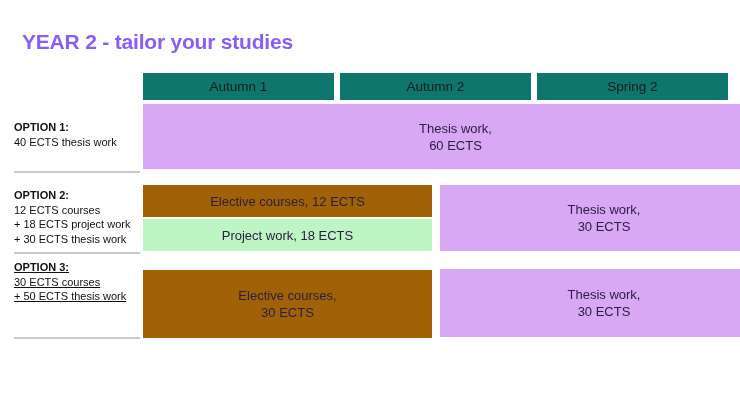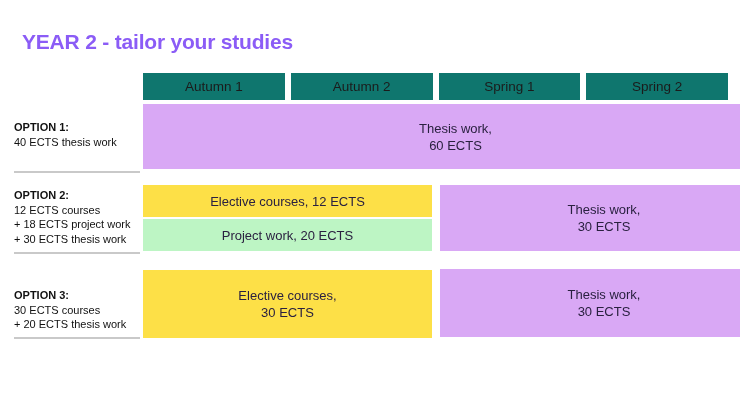--- a/index.html
+++ b/index.html
@@ -65,21 +65,21 @@
     font-size: 11px;
     line-height: 14.5px;
   }
   .opt-label .head {
     font-weight: bold;
     font-size: 11px;
   }
 
   #label-opt1 { top: 120px; }
   #label-opt2 { top: 188px; }
-  #label-opt3 { top: 288px; }
+  #label-opt3 { top: 260px; text-decoration: underline; }
 
   
   .sep {
     position: absolute;
     left: 14px;
     width: 126px;
     height: 2px;
     background: #c9c9c9;
   }
   #sep-1 { top: 171px; }
@@ -92,21 +92,21 @@
     display: flex;
     align-items: center;
     justify-content: center;
     text-align: center;
     color: #2a2140;
     font-size: 13px;
     line-height: 17px;
     white-space: pre-line;
   }
   .bar.purple { background: #d9a8f5; padding-left: 20px; }
-  .bar.blue   { background: #fde047; }
+  .bar.blue   { background: #a16207; }
   .bar.green  { background: #bdf5c4; }
 
   
   #bar-opt1 {
     left: 143px;
     top: 104px;
     width: 585px;
     height: 65px;
   }
 
@@ -147,21 +147,20 @@
 </head>
 <body>
 
 <div class="slide">
 
   <div class="title">YEAR 2 - tailor your studies</div>
 
   <div class="header-row">
     <div class="header-cell">Autumn 1</div>
     <div class="header-cell">Autumn 2</div>
-    <div class="header-cell">Spring 1</div>
     <div class="header-cell">Spring 2</div>
   </div>
 
   <div class="opt-label" id="label-opt1">
     <div class="head">OPTION 1:</div>
     <div class="body" style="white-space: pre-line;">40 ECTS thesis work</div>
   </div>
   <div class="sep" id="sep-1"></div>
 
   <div class="bar purple" id="bar-opt1">Thesis work,
@@ -169,28 +168,28 @@
 
   <div class="opt-label" id="label-opt2">
     <div class="head">OPTION 2:</div>
     <div class="body" style="white-space: pre-line;">12 ECTS courses
 + 18 ECTS project work
 + 30 ECTS thesis work</div>
   </div>
   <div class="sep" id="sep-2"></div>
 
   <div class="bar blue" id="bar-opt2-elective">Elective courses, 12 ECTS</div>
-  <div class="bar green" id="bar-opt2-project">Project work, 20 ECTS</div>
+  <div class="bar green" id="bar-opt2-project">Project work, 18 ECTS</div>
   <div class="bar purple" id="bar-opt2-thesis">Thesis work,
 30 ECTS</div>
 
   <div class="opt-label" id="label-opt3">
     <div class="head">OPTION 3:</div>
     <div class="body" style="white-space: pre-line;">30 ECTS courses
-+ 20 ECTS thesis work</div>
++ 50 ECTS thesis work</div>
   </div>
   <div class="sep" id="sep-3"></div>
 
   <div class="bar blue" id="bar-opt3-elective">Elective courses,
 30 ECTS</div>
   <div class="bar purple" id="bar-opt3-thesis">Thesis work,
 30 ECTS</div>
 
 </div>
 

